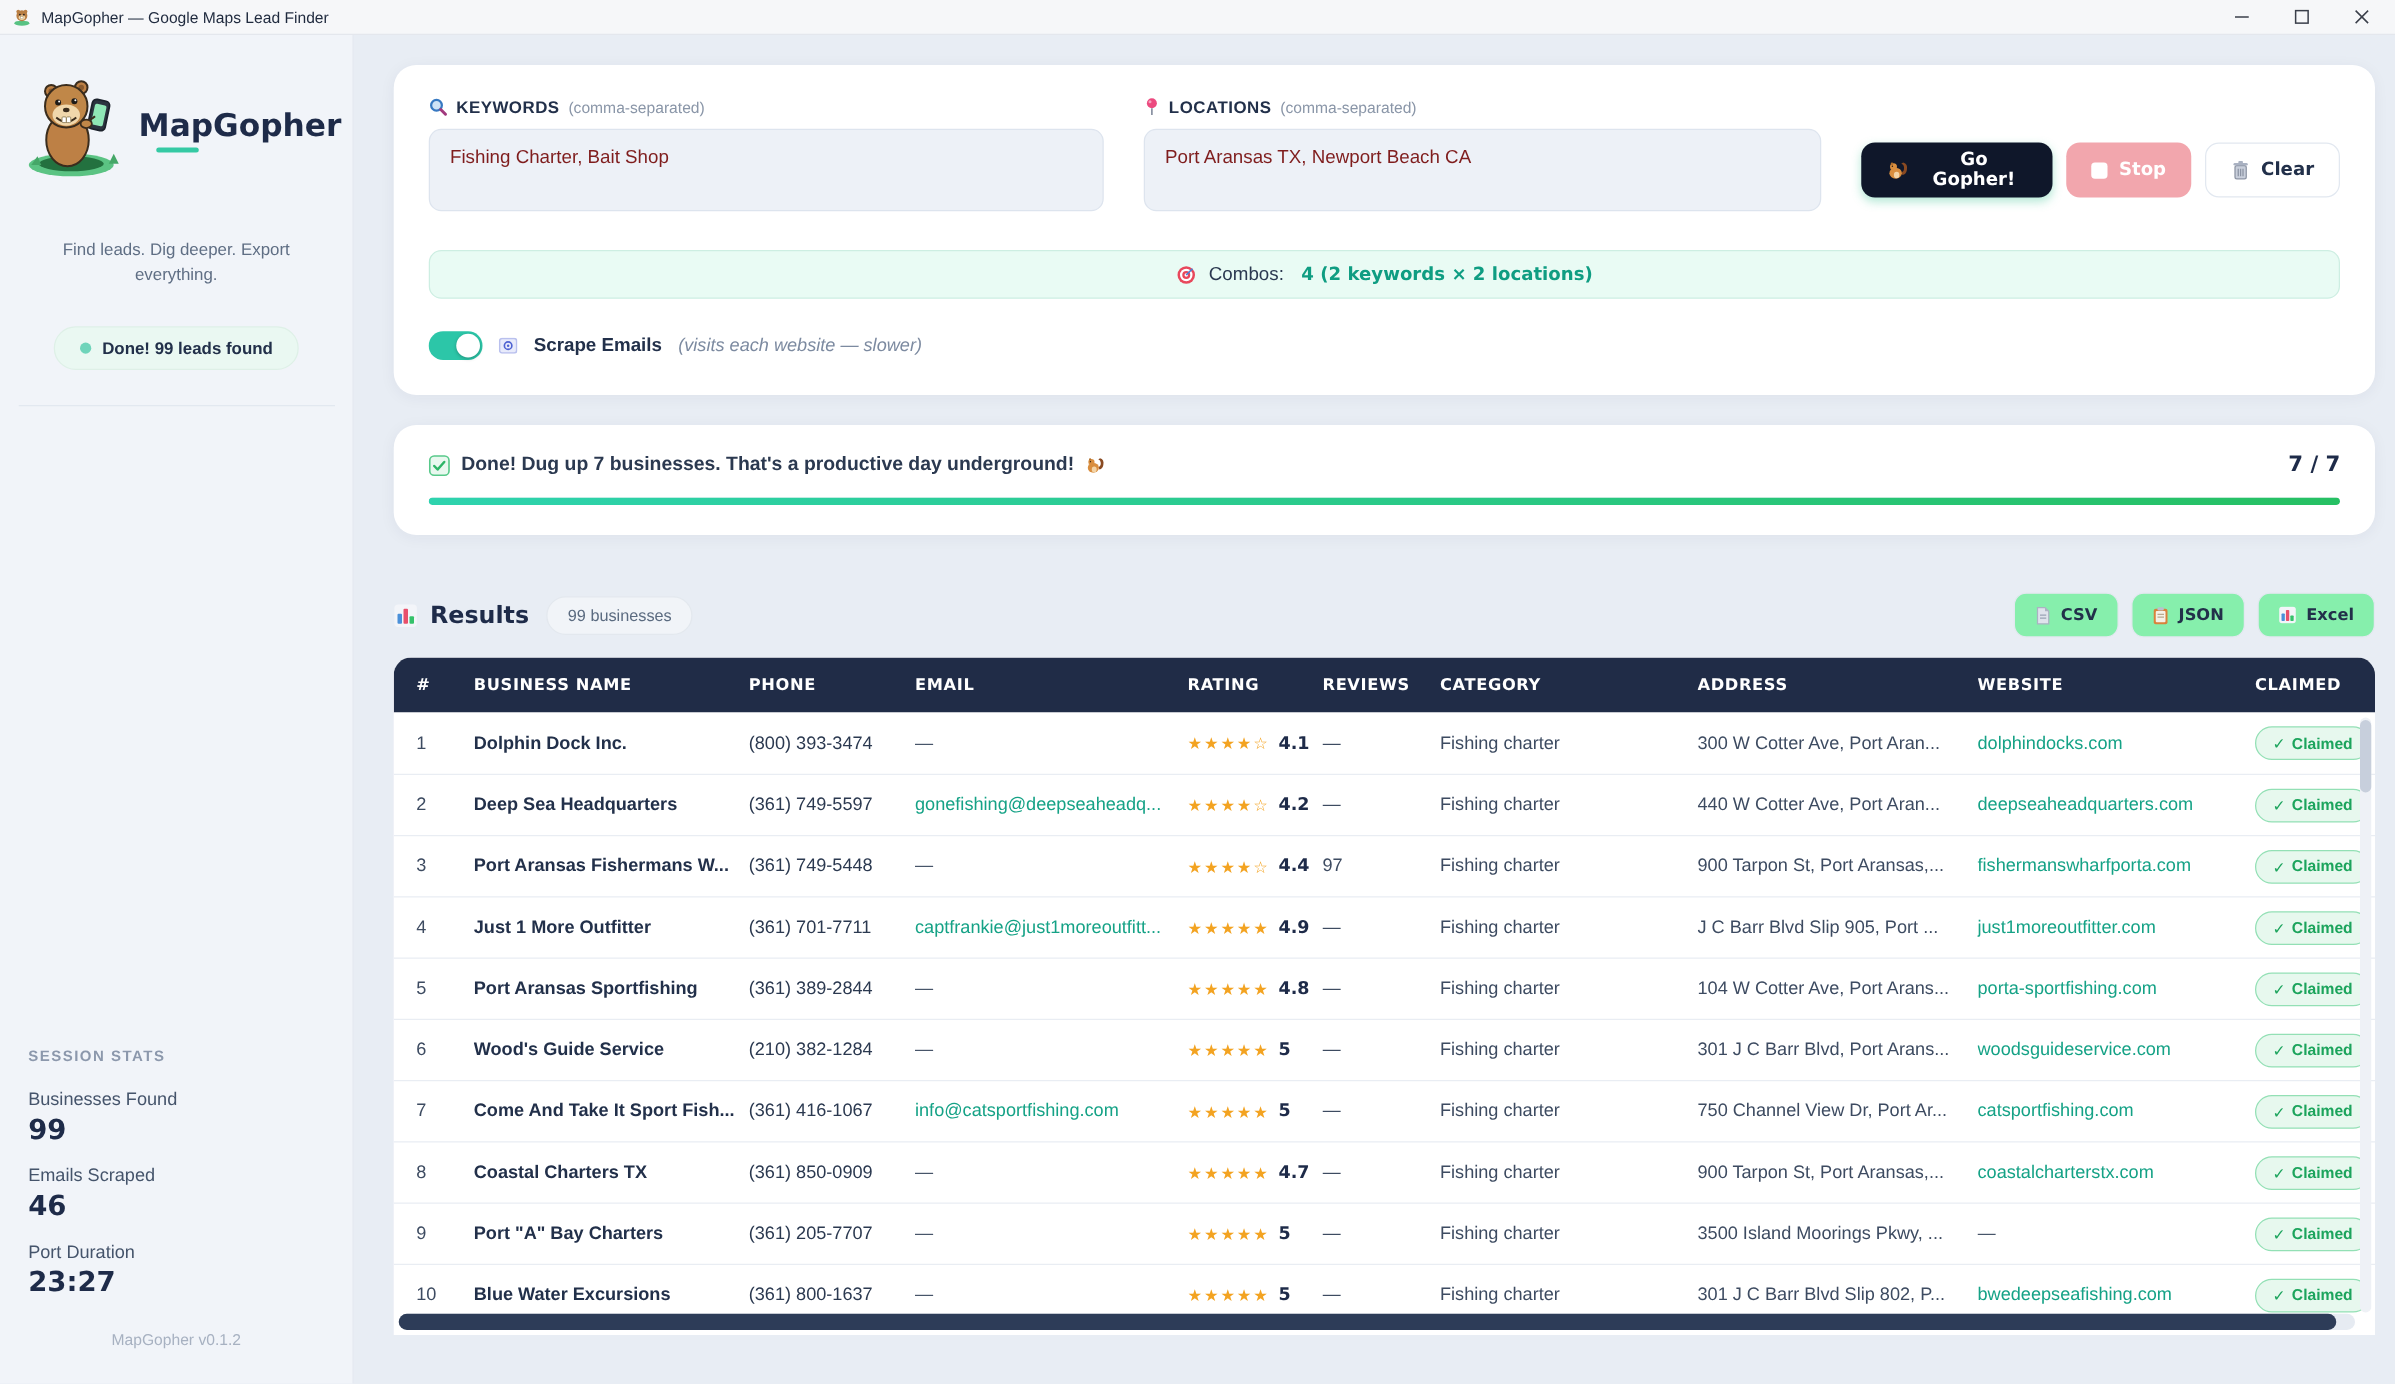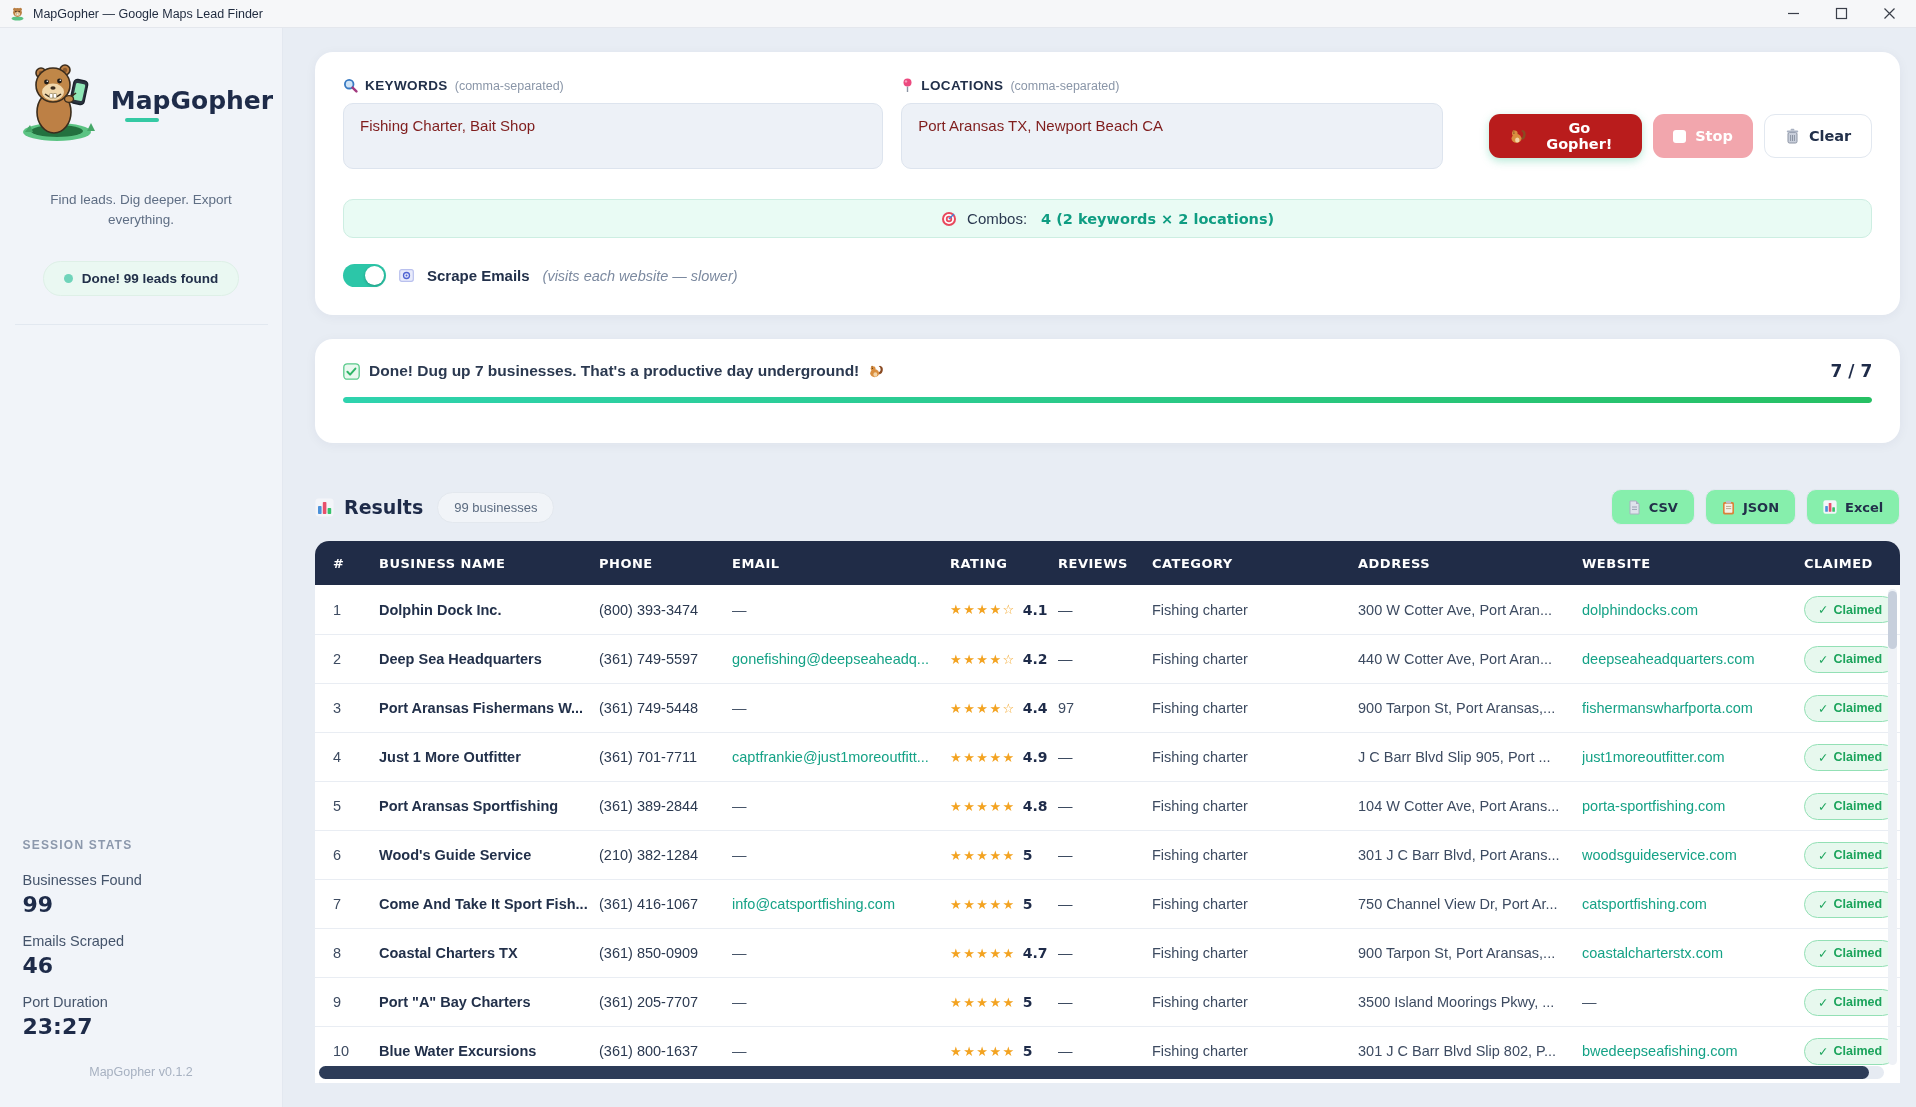--- a/index.html
+++ b/index.html
@@ -35,51 +35,51 @@
   .stats-title { font-size:12px; font-weight:bold; letter-spacing:1.2px; color:#8c98ac; margin-bottom:20px; }
   .stat { margin-bottom:16px; }
   .stat-label { font-size:14.5px; color:#45546b; margin-bottom:4px; }
   .stat-value { font-family:"DejaVu Sans", sans-serif; font-weight:bold; font-size:22px; color:#1e2b49; }
   .version { margin:10px 0 28px; font-size:12.5px; color:#a7b1c1; }
 
   
   .card { background:#fff; border-radius:18px; box-shadow:0 2px 12px rgba(30,42,70,.05); }
   .form-card { padding:26px 28px 28px; }
 
-  .form-row { display:flex; gap:18px; }
+  .form-row { display:flex; gap:32px; }
   .field { }
   .field-kw { width:550px; }
   .field-loc { width:552px; }
   .field-label { display:flex; align-items:center; gap:7px; margin-bottom:10px; }
   .field-label .lbl { font-size:13.5px; font-weight:bold; letter-spacing:.4px; color:#22304a; }
   .field-label .hint { font-size:12.5px; color:#8a96a8; }
   textarea.inp { width:100%; height:66px; resize:none; background:#edf1f7; border:1px solid #dde4ee;
     border-radius:10px; padding:13px 16px; font-family:"Liberation Sans", sans-serif; font-size:15px; color:#7f1d1d; outline:none; }
   .btn-row { display:flex; align-items:flex-start; gap:11px; margin-top:36px; margin-left:auto; }
   .btn { display:inline-flex; align-items:center; gap:9px; height:44px; padding:0 20px; border-radius:11px;
     border:none; font-family:"DejaVu Sans", sans-serif; font-weight:bold; font-size:14.5px; cursor:pointer; }
-  .btn-go { background:#b91c1c; color:#fff; box-shadow:0 3px 8px rgba(46,192,141,.35);margin-left:28px; }
+  .btn-go { background:#0f172a; color:#fff; box-shadow:0 3px 8px rgba(46,192,141,.35); }
   .btn-stop { background:#f2a6ad; color:#fff; }
   .stop-square { width:13px; height:13px; border-radius:3px; background:#fff; display:inline-block; }
   .btn-clear { background:#fff; color:#22304a; border:1px solid #e2e8f0; }
 
   .combos-bar { margin-top:26px; display:flex; align-items:center; gap:10px; background:#e9fbf4;
     border:1px solid #cdeee2; border-radius:10px; padding:10px 16px;justify-content:center; }
   .combos-label { font-size:15px; color:#2b3950; }
   .combos-value { font-family:"DejaVu Sans", sans-serif; font-weight:bold; font-size:14.5px; color:#0f9d82; margin-left:4px; }
 
   .toggle-row { margin-top:26px; display:flex; align-items:center; gap:13px; }
   .toggle { width:43px; height:23px; border-radius:12px; background:#2cc6a8; position:relative; cursor:pointer; }
   .toggle-knob { position:absolute; top:2px; right:2px; width:19px; height:19px; border-radius:50%; background:#fff;
     box-shadow:0 1px 3px rgba(0,0,0,.25); }
   .toggle-label { font-size:15px; font-weight:bold; color:#22304a; }
   .toggle-hint { font-size:14.5px; font-style:italic; color:#7c8aa0; }
 
   
-  .progress-card { margin-top:24px; padding:22px 28px 40px; }
+  .progress-card { margin-top:24px; padding:22px 28px 24px; }
   .progress-top { display:flex; align-items:center; }
   .progress-msg { display:flex; align-items:center; gap:9px; font-size:15.5px; font-weight:bold; color:#2b3950; }
   .progress-counter { margin-left:auto; font-family:"DejaVu Sans", sans-serif; font-weight:bold; font-size:17px; color:#1e2b49; }
   .progress-track { margin-top:16px; height:6px; border-radius:4px; background:#e8edf4; overflow:hidden; }
   .progress-fill { height:100%; border-radius:4px; background:linear-gradient(90deg,#2ed3ae,#26c063); }
 
   
   .results-row { margin-top:46px; display:flex; align-items:center; }
   .results-title { display:flex; align-items:center; gap:10px; font-family:"DejaVu Sans", sans-serif;
     font-weight:bold; font-size:19px; color:#1e2b49; }

